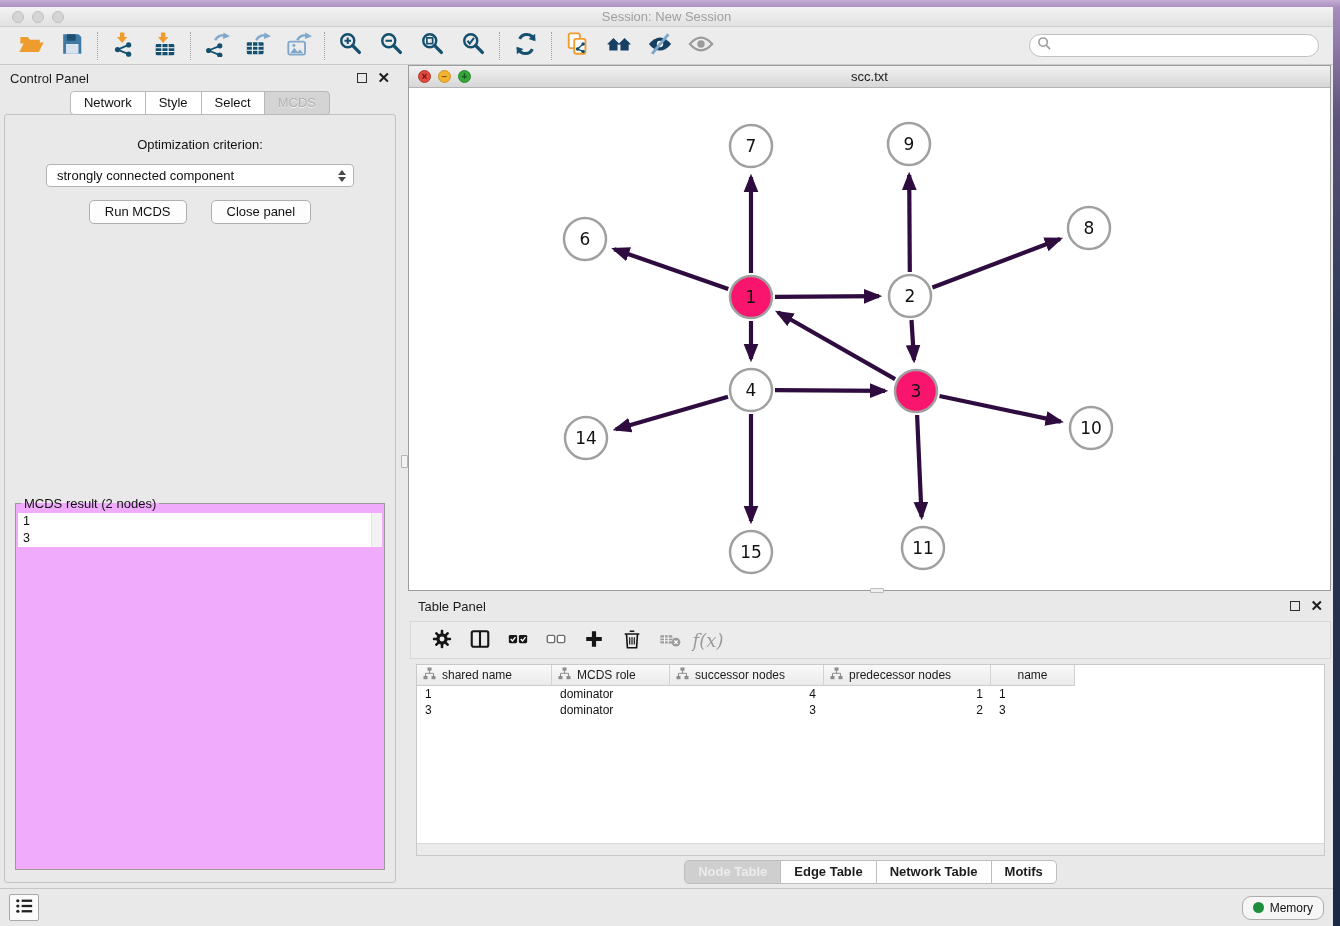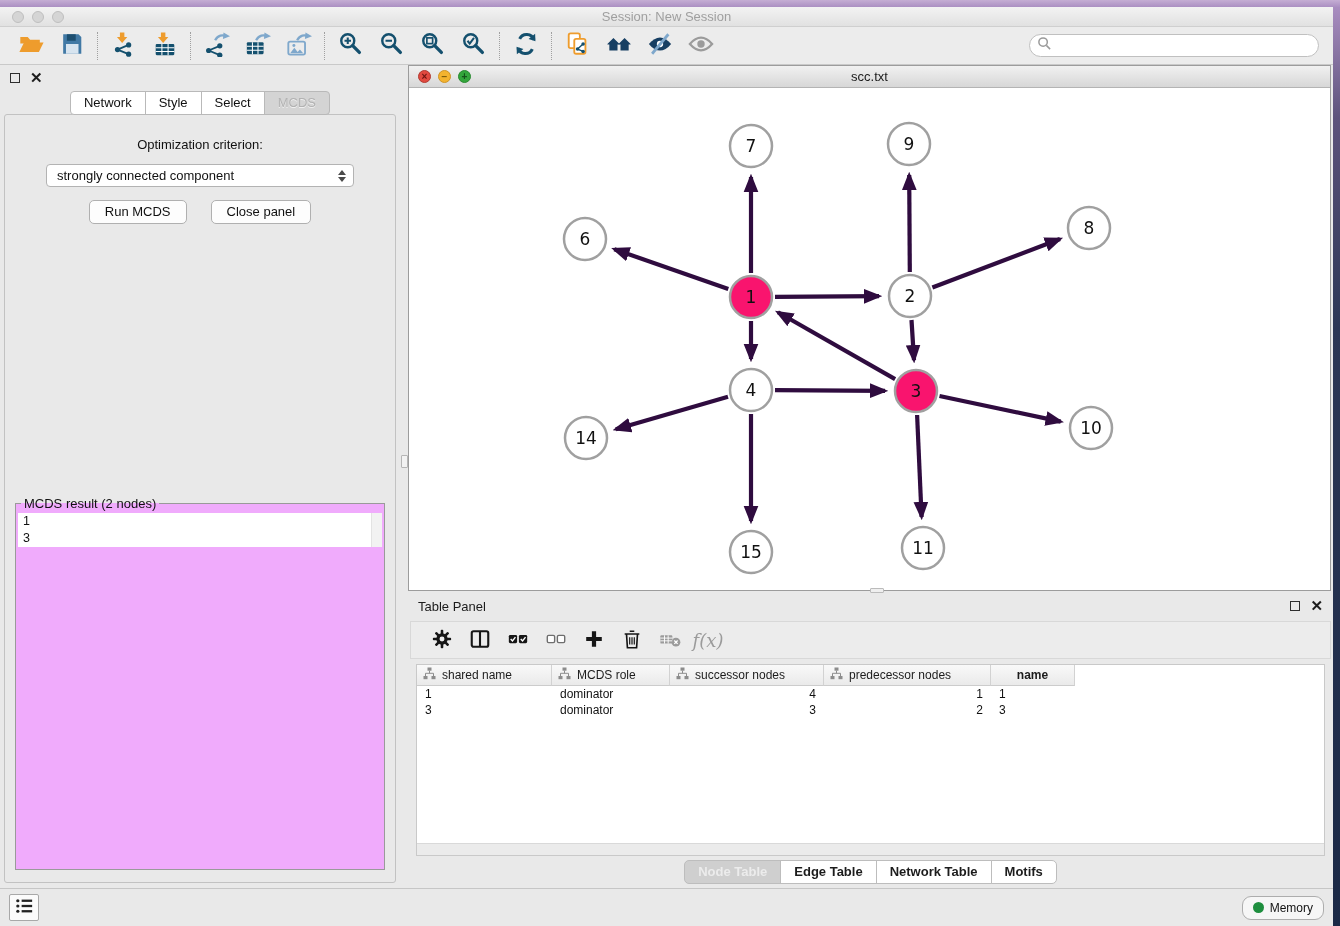--- a/index.html
+++ b/index.html
@@ -67,21 +67,21 @@
   .h-grip { position:absolute; left:50%; bottom:-3px; width:14px; height:5px; background:#efefef; border:1px solid #bbb; border-radius:1px; }
 
   
   .table-panel { flex:1; display:flex; flex-direction:column; min-height:0; padding-top:2px; }
   .tp-toolbar { height:38px; margin:2px 2px 0 2px; border:1px solid #d8d8d8; background:#ececec; display:flex; align-items:center; padding:0 12px; flex:0 0 auto;}
   .tp-btn { width:38px; height:30px; display:flex; align-items:center; justify-content:center; background:none; border:none; }
   .fx { font-family:"DejaVu Serif","Liberation Serif",serif; font-style:italic; font-size:18px; color:#9b9b9b; }
   .table-wrap { flex:1; margin:5px 8px 0 8px; background:#fff; border:1px solid #c9c9c9; display:flex; flex-direction:column; overflow:hidden; }
   .thead { display:flex; height:21px; flex:0 0 auto;}
   .th { display:flex; align-items:center; gap:6px; padding:0 6px; background:linear-gradient(#f9f9f9,#eaeaea); border-right:1px solid #d2d2d2; border-bottom:1px solid #cccccc; font-size:12px; color:#1c1c1c; }
-  .th.center { justify-content:center;font-weight:bold; }
+  .th.center { justify-content:center; }
   .trow { display:flex; height:16px; font-size:12px; color:#111; flex:0 0 auto;}
   .td { padding:0 8px; display:flex; align-items:center; }
   .td.right { justify-content:flex-end; }
   .hscroll { margin-top:auto; height:12px; background:#ebebeb; border-top:1px solid #d9d9d9; flex:0 0 auto;}
   .tp-tabs { height:32px; display:flex; align-items:center; justify-content:center; flex:0 0 auto;}
   .tp-tab { border:1px solid #bdbdbd; margin-left:-1px; background:#fff; font-size:13px; font-weight:bold; padding:3px 13px 4px; color:#1c1c1c; }
   .tp-tab:first-child { border-radius:5px 0 0 5px; margin-left:0; }
   .tp-tab:last-child { border-radius:0 5px 5px 0; }
   .tp-tab.active { background:#cfcfcf; color:#ececec; }
 
@@ -251,20 +251,21 @@
             <path d="M10 10l4 4" stroke="#9a9a9a" stroke-width="1.6"></path>
           </svg></span>
       <input placeholder="" style="">
     </span>
   </div>
 
   <div class="main">
 
     <div class="control-panel">
       <div class="panel-header">
+        <span class="ph-title">Control Panel</span>
         <span class="ph-float"></span>
         <span class="ph-close">✕</span>
       </div>
       <div class="cp-tabs">
           <span class="cp-tab">Network</span>
           <span class="cp-tab">Style</span>
           <span class="cp-tab">Select</span>
           <span class="cp-tab active">MCDS</span>
         </div>
       <div class="cp-content">

